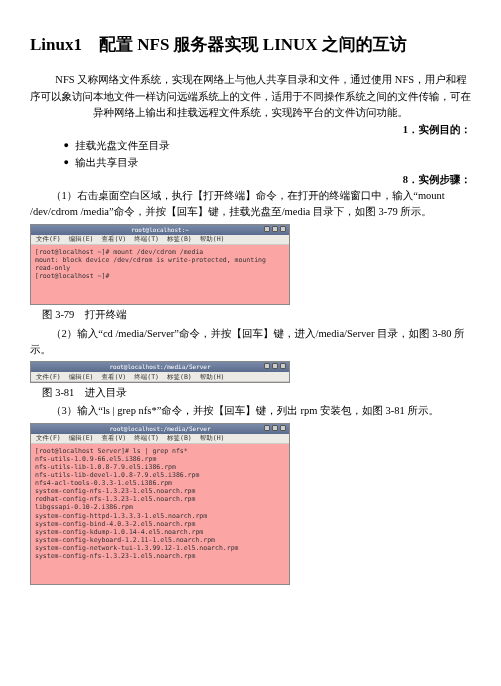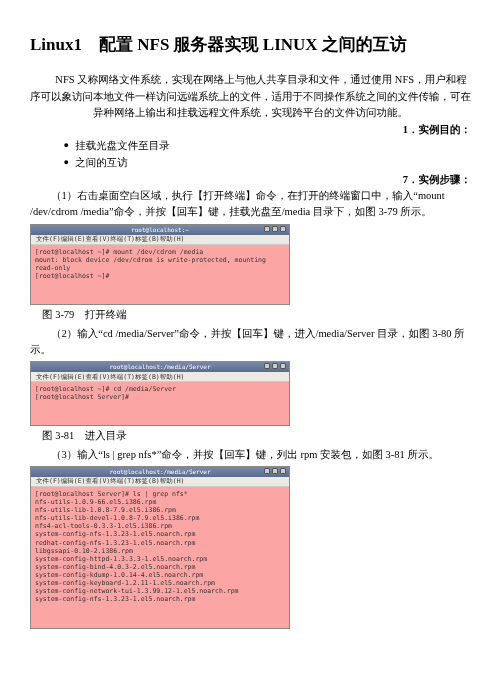--- a/index.html
+++ b/index.html
@@ -46,20 +46,21 @@
     justify-content: center;
     position: relative;
   }
   .titlebar .buttons { position: absolute; right: 3px; top: 1px; display:flex; gap:2px; }
   .titlebar .wb { width:6px; height:6px; background:#ccc; border:1px solid #555; border-radius:1px; }
   .menubar {
     background: #eceae4;
     height: 10px;
     display: flex;
     align-items: center;
+    gap: 8px;
     padding: 0 5px;
     font-size: 6.5px;
     color: #333;
     border-bottom: 1px solid #ccc;
   }
   .term {
     background: #fca5a5;
     padding: 3px 4px 24px 4px;
     font-size: 6.5px;
     line-height: 1.25;
@@ -73,24 +74,24 @@
 </head>
 <body>
 
 <h1>Linux1　配置 NFS 服务器实现 LINUX 之间的互访</h1>
 
 <p class="para">NFS 又称网络文件系统，实现在网络上与他人共享目录和文件，通过使用 NFS，用户和程序可以象访问本地文件一样访问远端系统上的文件，适用于不同操作系统之间的文件传输，可在异种网络上输出和挂载远程文件系统，实现跨平台的文件访问功能。</p>
 
 <p class="sect">1．实例目的：</p>
 <ul class="bul">
   <li>挂载光盘文件至目录</li>
-  <li>之间的互访</li>
+  <li>输出共享目录</li>
 </ul>
 
-<p class="sect">7．实例步骤：</p>
+<p class="sect">8．实例步骤：</p>
 
 <p class="step">（1）右击桌面空白区域，执行【打开终端】命令，在打开的终端窗口中，输入“mount /dev/cdrom /media”命令，并按【回车】键，挂载光盘至/media 目录下，如图 3-79 所示。</p>
 
 <div class="shot">
   <div class="titlebar">
     <span>root@localhost:~</span>
     <div class="buttons">
       <span class="wb"></span>
       <span class="wb"></span>
       <span class="wb"></span>
@@ -123,22 +124,20 @@
     </div>
   </div>
   <div class="menubar">
     <span>文件(F)</span>
     <span>编辑(E)</span>
     <span>查看(V)</span>
     <span>终端(T)</span>
     <span>标签(B)</span>
     <span>帮助(H)</span>
   </div>
-  <div class="term">[root@localhost ~]# cd /media/Server
-[root@localhost Server]#</div>
 </div>
 
 <p class="fig-cap">图 3-81　进入目录</p>
 
 <p class="step">（3）输入“ls | grep nfs*”命令，并按【回车】键，列出 rpm 安装包，如图 3-81 所示。</p>
 
 <div class="shot">
   <div class="titlebar">
     <span>root@localhost:/media/Server</span>
     <div class="buttons">

